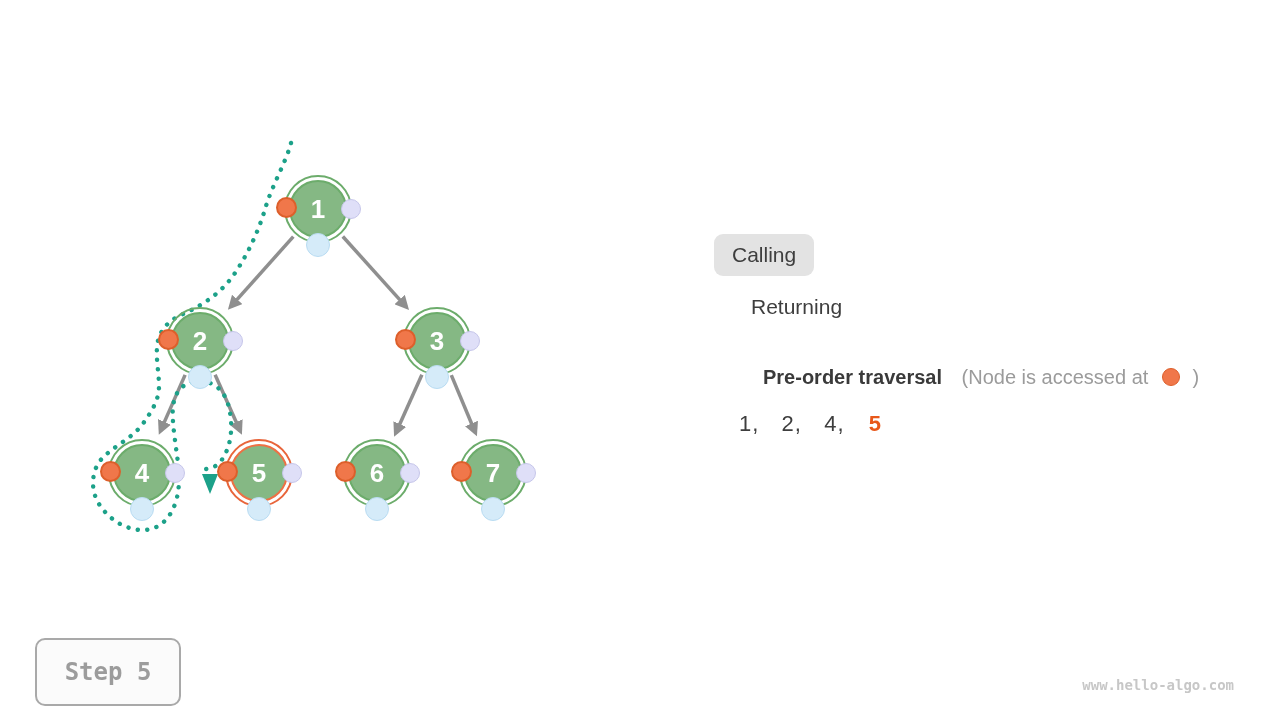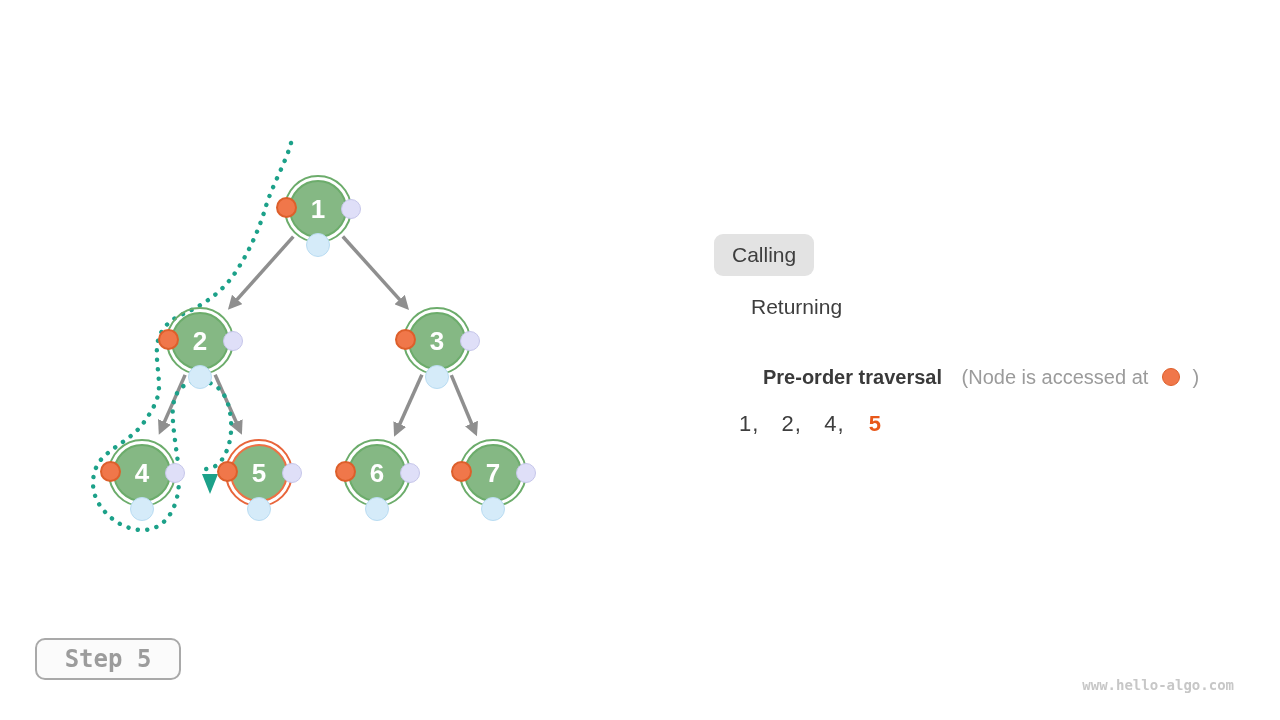--- a/index.html
+++ b/index.html
@@ -63,21 +63,21 @@
   }
   .preorder-line .note-close{color:#9b9b9b;margin-left:7px;}
   .sequence{
     position:absolute;left:739px;top:411px;font-size:22px;
     letter-spacing:1px;word-spacing:4px;white-space:pre;color:#3e3e3e;
   }
   .sequence .seq-current{color:#e8581b;font-weight:bold;margin-left:2px;}
 
   
   .step-box{
-    position:absolute;left:35px;top:638px;width:146px;height:42px;
+    position:absolute;left:35px;top:638px;width:146px;height:68px;
     border:2px solid #a9a9a9;border-radius:10px;background:#fbfbfb;
     display:flex;align-items:center;justify-content:center;
     font-family:"DejaVu Sans Mono",monospace;font-weight:bold;
     font-size:24px;color:#9c9c9c;box-sizing:border-box;
   }
   .watermark{
     position:absolute;right:46px;top:677px;
     font-family:"DejaVu Sans Mono",monospace;font-size:14px;color:#c7c7c7;font-weight:bold;
   }
 </style>

